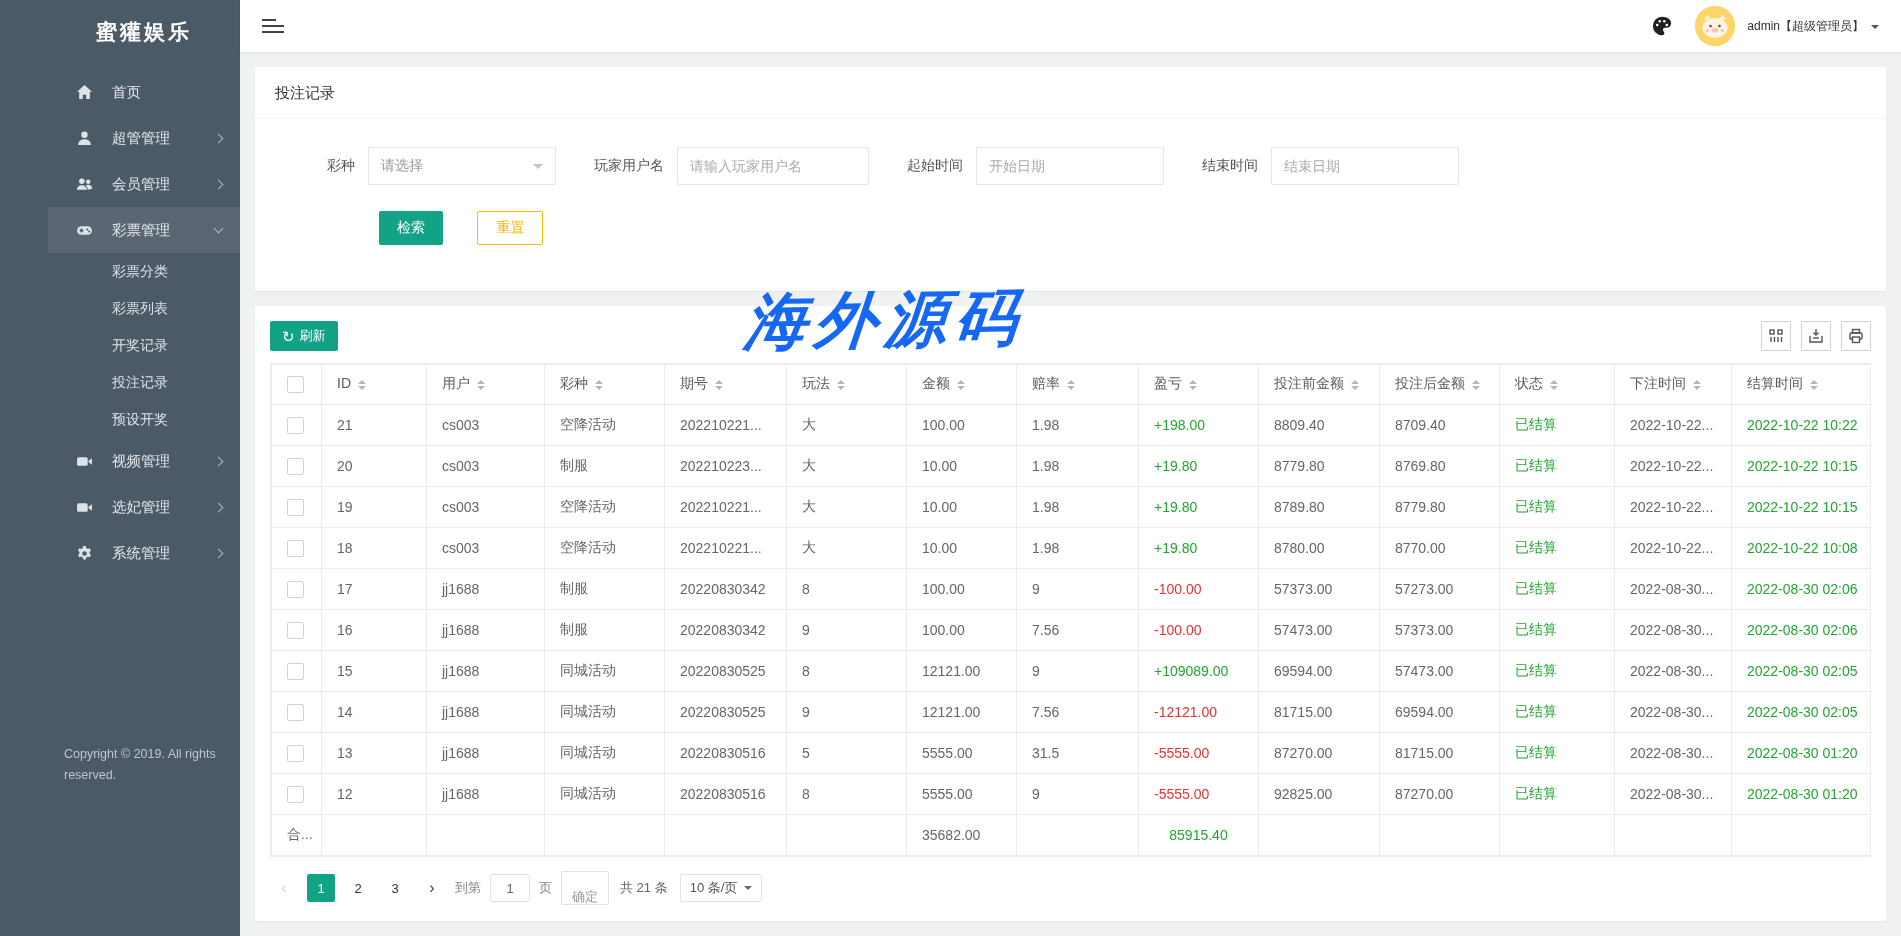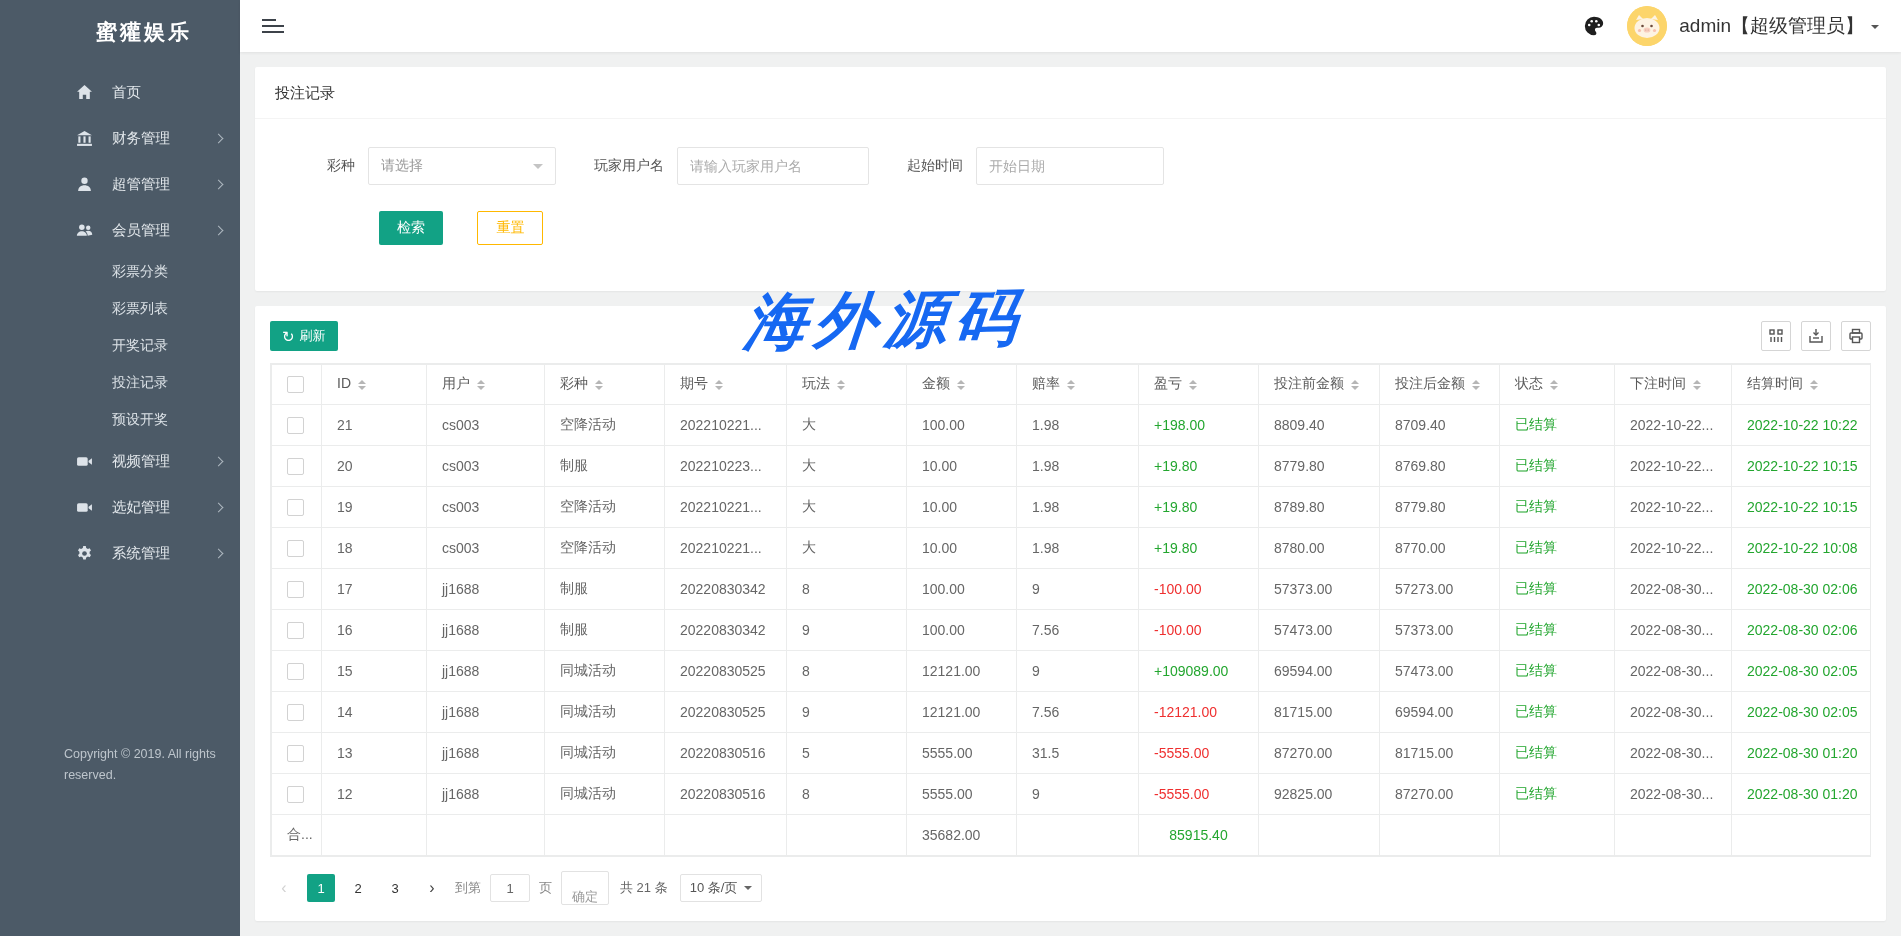--- a/index.html
+++ b/index.html
@@ -22,21 +22,21 @@
 
   
   .main { flex:1; display:flex; flex-direction:column; min-width:0; }
   .topbar { height:55px; background:#fff; display:flex; align-items:center; padding:0 22px; box-shadow:0 1px 3px rgba(0,0,0,.07); position:relative; z-index:3; }
   .hamburger { width:22px; cursor:pointer; }
   .hamburger i { display:block; height:2px; background:#3d434a; margin:4px 0; }
   .hamburger i:nth-child(1){ width:14px; }
   .topbar-right { margin-left:auto; display:flex; align-items:center; }
   .palette { width:22px; height:22px; margin-right:22px; cursor:pointer; }
   .avatar { width:40px; height:40px; border-radius:50%; background:#fcd56b; overflow:hidden; margin-right:12px; cursor:pointer; }
-  .admin-name { font-size:19px; color:#333; cursor:pointer; }
+  .admin-name { font-size:12px; color:#333; cursor:pointer; }
   .caret-down { width:0; height:0; border:4.5px solid transparent; border-top-color:#555; margin:5px 0 0 7px; }
 
   
   .content { flex:1; padding:15px; position:relative; }
   .card { background:#fff; border-radius:2px; box-shadow:0 1px 2px rgba(0,0,0,.05); }
   .card-title { padding:17px 20px 15px; font-size:15px; color:#333; border-bottom:1px solid #f4f4f4; }
   .filter-form { display:flex; align-items:center; padding:28px 20px 0; }
   .field { display:flex; align-items:center; margin-right:38px; }
   .field:first-child { margin-left:52px; }
   .field label { font-size:14px; color:#555; margin-right:13px; white-space:nowrap; }
@@ -100,35 +100,20 @@
           <span class="mi">
             <svg viewBox="0 0 16 16">
               <path fill="#dde3e9" d="M8 1 15 7.2h-2V14h-3.4v-4H6.4v4H3V7.2H1z"></path>
             </svg>
           </span>
           <span>首页</span>
 
         </div>
 
 
-        <div class="item">
-          <span class="mi">
-            <svg viewBox="0 0 16 16">
-              <g fill="#dde3e9">
-                <path d="M8 1 15 5H1z"></path>
-                <rect x="2.2" y="6" width="2" height="6"></rect>
-                <rect x="7" y="6" width="2" height="6"></rect>
-                <rect x="11.8" y="6" width="2" height="6"></rect>
-                <rect x="1" y="13" width="14" height="2"></rect>
-              </g>
-            </svg>
-          </span>
-          <span>财务管理</span>
-          <span class="arrow arr-right"></span>
-        </div>
 
         <div class="item">
           <span class="mi">
             <svg viewBox="0 0 16 16">
               <g fill="#dde3e9">
                 <circle cx="8" cy="4.5" r="3"></circle>
                 <path d="M2 14c0-3.3 2.7-5.3 6-5.3s6 2 6 5.3z"></path>
               </g>
             </svg>
           </span>
@@ -144,20 +129,37 @@
                 <circle cx="11.5" cy="5.5" r="2.1"></circle>
                 <path d="M.8 13c0-2.8 2.2-4.4 4.7-4.4s4.7 1.6 4.7 4.4z"></path>
                 <path d="M11 13c0-1.8-.8-3.1-2-4 .7-.5 1.6-.7 2.5-.7 2.1 0 3.8 1.4 3.8 3.7z"></path>
               </g>
             </svg>
           </span>
           <span>会员管理</span>
           <span class="arrow arr-right"></span>
         </div>
 
+        <div class="item active">
+          <span class="mi">
+            <svg viewBox="0 0 16 16">
+              <g fill="#dde3e9">
+                <rect x="1" y="4" width="14" height="8" rx="4"></rect>
+              </g>
+              <g fill="#4c5a67">
+                <rect x="3.4" y="7.2" width="3.6" height="1.6" rx=".4"></rect>
+                <rect x="4.4" y="6.2" width="1.6" height="3.6" rx=".4"></rect>
+                <circle cx="10.6" cy="7" r=".9"></circle>
+                <circle cx="12.4" cy="9" r=".9"></circle>
+              </g>
+            </svg>
+          </span>
+          <span>彩票管理</span>
+          <span class="arrow arr-down"></span>
+        </div>
 
         <div class="sub">
           <span class="mi"></span>
           <span>彩票分类</span>
 
         </div>
 
         <div class="sub">
           <span class="mi"></span>
           <span>彩票列表</span>
@@ -276,20 +278,24 @@
               <span class="select-caret"></span>
             </div>
           </div>
           <div class="field">
             <label>玩家用户名</label>
             <input class="inp inp-user" placeholder="请输入玩家用户名" style="">
           </div>
           <div class="field">
             <label>起始时间</label>
             <input class="inp inp-date" placeholder="开始日期" style="">
+          </div>
+          <div class="field">
+            <label>结束时间</label>
+            <input class="inp inp-date" placeholder="结束日期" style="">
           </div>
         </div>
         <div class="filter-actions">
           <button class="btn btn-green">检索</button>
           <button class="btn btn-warn">重置</button>
         </div>
       </section>
 
       <div class="watermark">海外源码</div>
 

